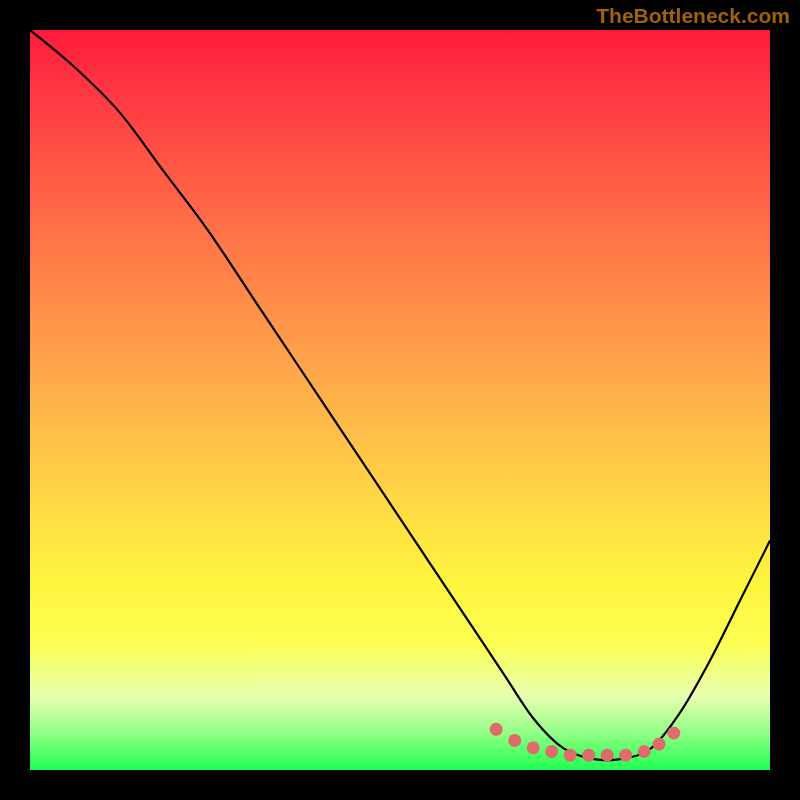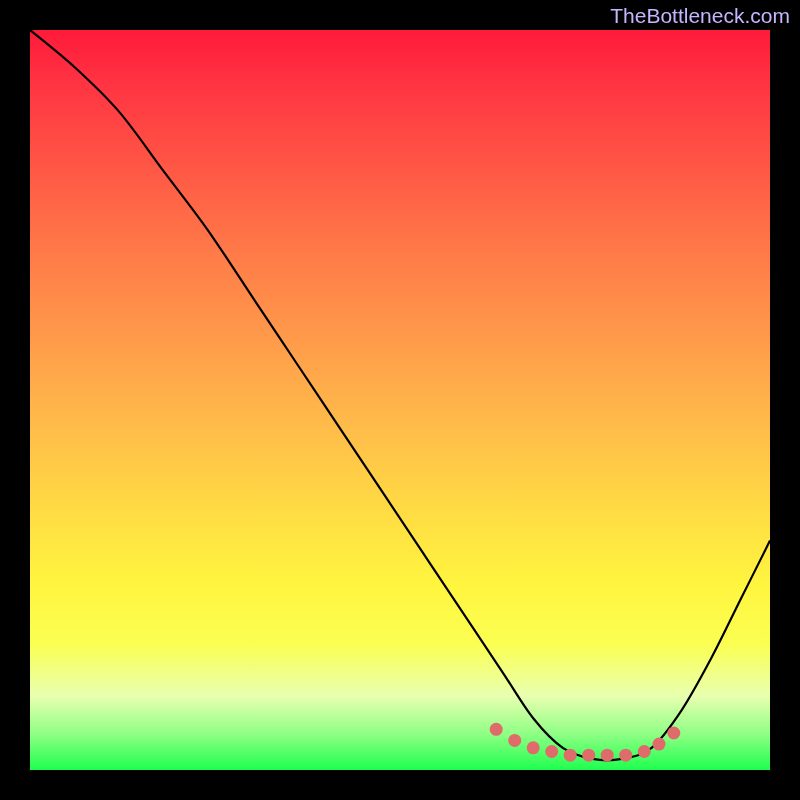--- a/index.html
+++ b/index.html
@@ -14,23 +14,23 @@
   .container {
     position: relative;
     width: 800px;
     height: 800px;
     background: #000;
   }
   .watermark {
     position: absolute;
     top: 4px;
     right: 10px;
-    color: #c4b5fd;
+    color: #a16207;
     font-size: 21px;
-    font-weight: 400;
+    font-weight: 700;
     z-index: 10;
   }
   .plot-area {
     position: absolute;
     left: 30px;
     top: 30px;
     width: 740px;
     height: 740px;
   }
   .gradient-bg {

